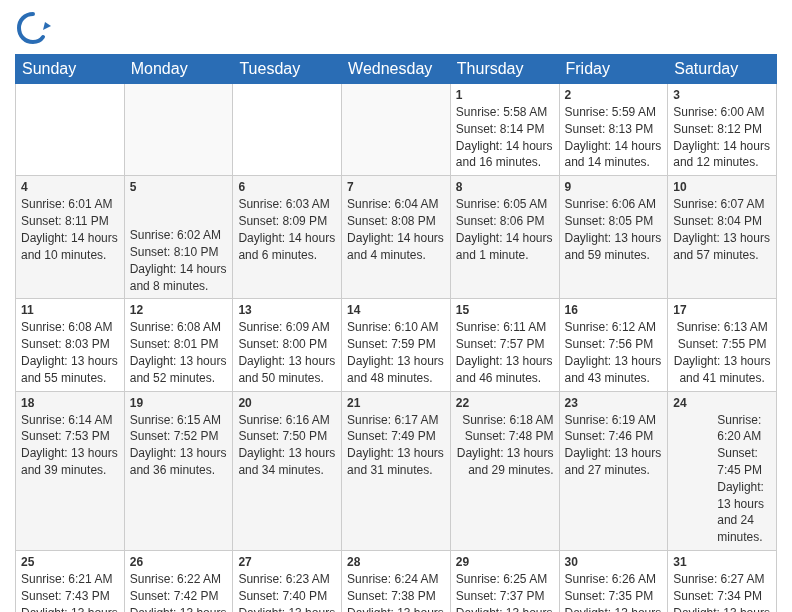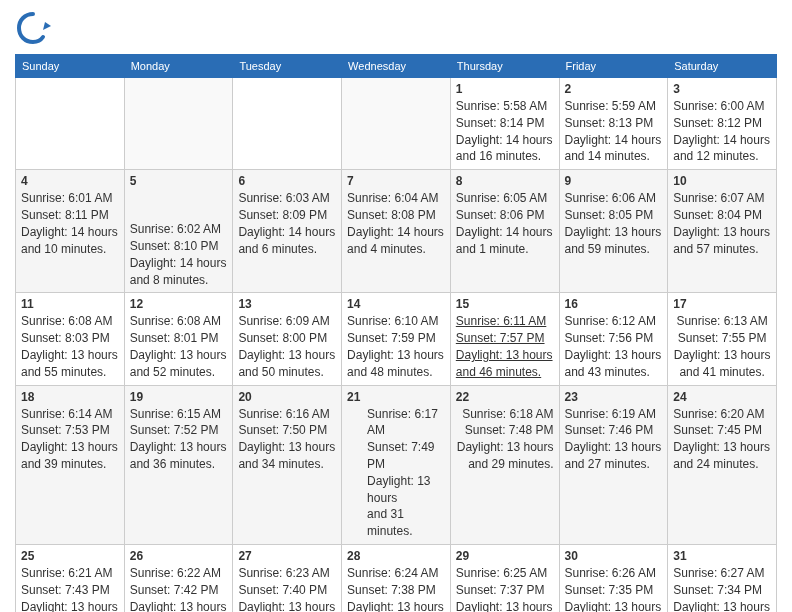--- a/index.html
+++ b/index.html
@@ -11,21 +11,21 @@
     .logo-text { display: flex; flex-direction: column; line-height: 1.1; }
     .logo-general { font-size: 16px; font-weight: bold; color: #333; }
     .logo-blue { font-size: 16px; font-weight: bold; color: #2a6db5; }
     
     .title-block { text-align: right; }
     .month-year { font-size: 36px; font-weight: bold; color: #333; line-height: 1.1; }
     .location { font-size: 15px; color: #555; }
     
     table { width: 100%; border-collapse: collapse; font-size: 10.5px; }
     
-    th { background: #2a6db5; color: #fff; text-align: left; padding: 5px 6px; font-size: 11px; font-weight: normal; border: 1px solid #2a6db5; }
+    th { background: #2a6db5; color: #fff; text-align: left; padding: 5px 6px; font-size: 16px; font-weight: normal; border: 1px solid #2a6db5; }
     
     td { border: 1px solid #ccc; vertical-align: top; padding: 4px 5px; width: 14.28%; height: 80px; }
     
     .day-num { font-weight: bold; font-size: 12px; color: #333; display: block; margin-bottom: 2px; }
     .day-info { color: #333; line-height: 1.4; font-size: 12px; }
     
     td.empty { background: #f9f9f9; }
     td:nth-child(odd) { background: #fff; }
     tr:nth-child(even) td { background: #f5f5f5; }
     tr:nth-child(even) td.empty { background: #f5f5f5; }
@@ -168,21 +168,21 @@
           </td>
           <td>
             <span class="day-num">14</span>
             <div class="day-info" style="white-space: pre-line;">Sunrise: 6:10 AM
 Sunset: 7:59 PM
 Daylight: 13 hours
 and 48 minutes.</div>
           </td>
           <td>
             <span class="day-num">15</span>
-            <div class="day-info" style="white-space: pre-line; text-decoration: underline;">Sunrise: 6:11 AM
+            <div class="day-info" style="white-space: pre-line;">Sunrise: 6:11 AM
 Sunset: 7:57 PM
 Daylight: 13 hours
 and 46 minutes.</div>
           </td>
           <td>
             <span class="day-num">16</span>
             <div class="day-info" style="white-space: pre-line;">Sunrise: 6:12 AM
 Sunset: 7:56 PM
 Daylight: 13 hours
 and 43 minutes.</div>
@@ -212,42 +212,42 @@
           </td>
           <td>
             <span class="day-num">20</span>
             <div class="day-info" style="white-space: pre-line;">Sunrise: 6:16 AM
 Sunset: 7:50 PM
 Daylight: 13 hours
 and 34 minutes.</div>
           </td>
           <td>
             <span class="day-num">21</span>
-            <div class="day-info" style="white-space: pre-line; margin-left: 20px;">Sunrise: 6:17 AM
+            <div class="day-info" style="white-space: pre-line;">Sunrise: 6:17 AM
 Sunset: 7:49 PM
 Daylight: 13 hours
 and 31 minutes.</div>
           </td>
           <td>
             <span class="day-num">22</span>
             <div class="day-info" style="white-space: pre-line; text-align: right;">Sunrise: 6:18 AM
 Sunset: 7:48 PM
 Daylight: 13 hours
 and 29 minutes.</div>
           </td>
           <td>
             <span class="day-num">23</span>
             <div class="day-info" style="white-space: pre-line;">Sunrise: 6:19 AM
 Sunset: 7:46 PM
 Daylight: 13 hours
 and 27 minutes.</div>
           </td>
           <td>
             <span class="day-num">24</span>
-            <div class="day-info" style="white-space: pre-line;">Sunrise: 6:20 AM
+            <div class="day-info" style="white-space: pre-line; margin-left: 44px;">Sunrise: 6:20 AM
 Sunset: 7:45 PM
 Daylight: 13 hours
 and 24 minutes.</div>
           </td>
         </tr>
         <tr>
           <td>
             <span class="day-num">25</span>
             <div class="day-info" style="white-space: pre-line;">Sunrise: 6:21 AM
 Sunset: 7:43 PM

